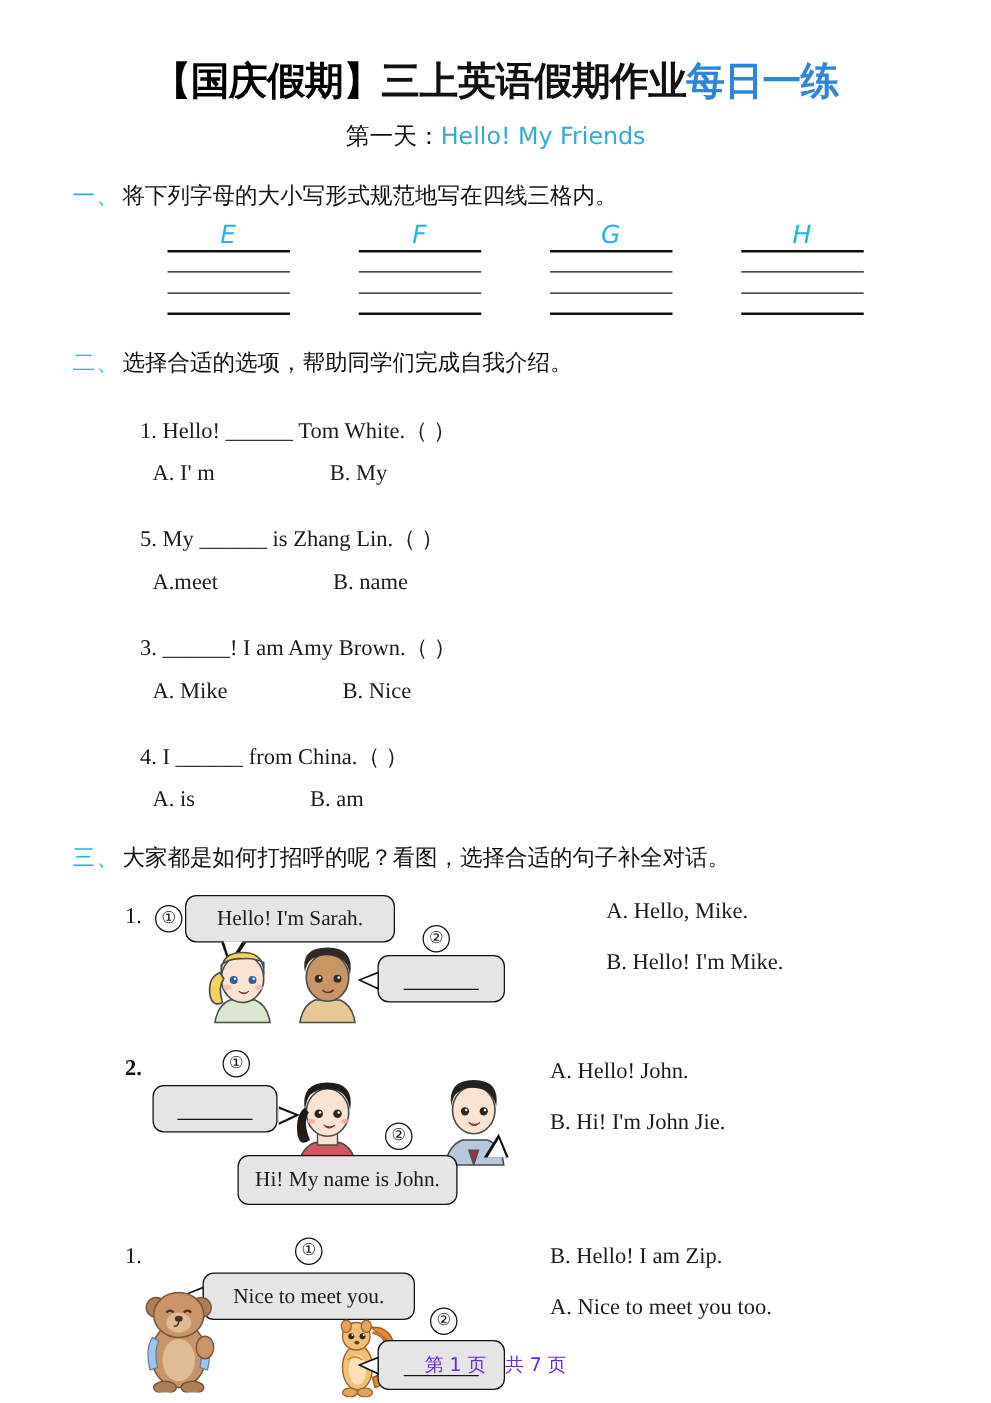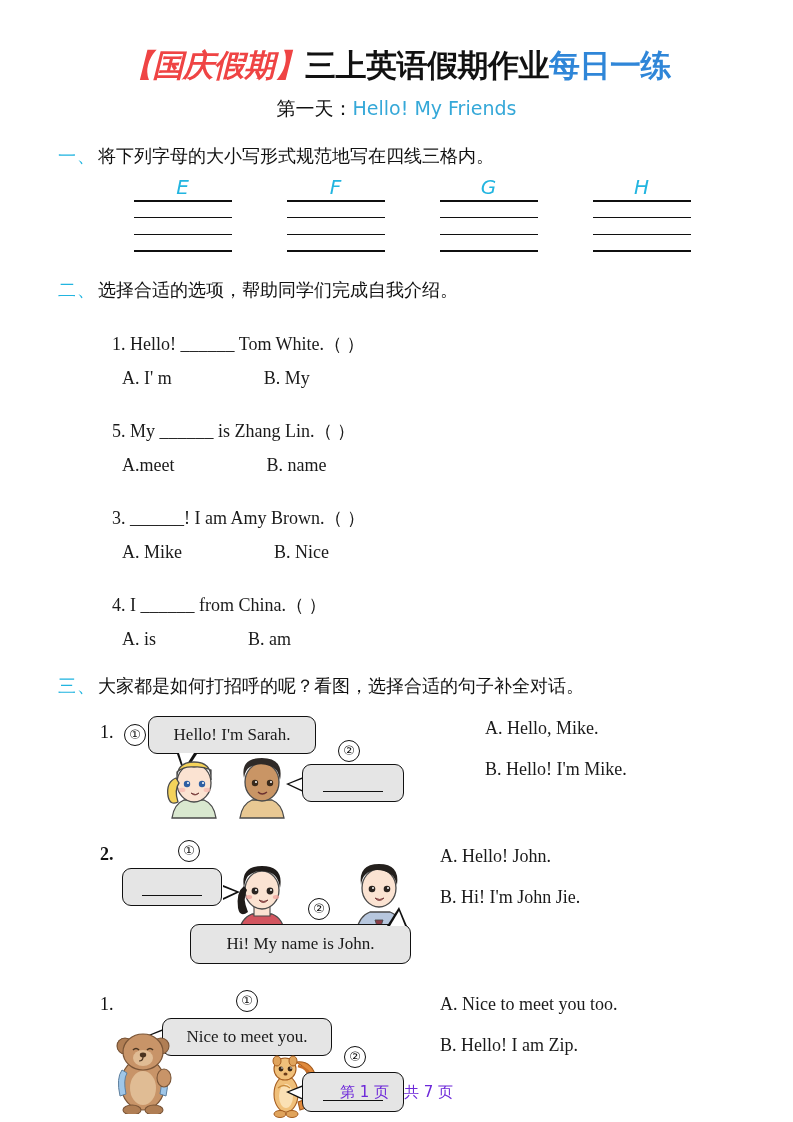--- a/index.html
+++ b/index.html
@@ -25,21 +25,21 @@
   .title {
     text-align: center;
     margin-top: 48px;
     font-family: "DejaVu Sans", "Liberation Sans", sans-serif;
     font-size: 31px;
     font-weight: bold;
     letter-spacing: -0.5px;
     line-height: 1.1;
     white-space: nowrap;
   }
-  .t-red   { color: #ef4444; font-style: italic; }
+  .t-red   { color: #000000; }
   .t-black { color: #111111; }
   .t-blue  { color: #2f86d8; }
 
   .subtitle {
     text-align: center;
     margin-top: 14px;
     font-size: 19px;
     white-space: nowrap;
   }
   .subtitle .cn {
@@ -405,21 +405,21 @@
       <path d="M27 60 L31 72 L35 60 Z" fill="#8a3b46" stroke="#4a4a4a" stroke-width=".9"></path>
       <ellipse cx="31" cy="28" rx="17" ry="19" fill="#fbe3d2" stroke="#4a4a4a" stroke-width="1.3"></ellipse>
       <path d="M13 25 Q10 4 31 4 Q52 4 49 25 Q46 13 36 11 Q24 8 17 15 Q14 18 13 25 Z" fill="#24201d"></path>
       <circle cx="24" cy="29" r="3.3" fill="#2b2420"></circle>
       <circle cx="39" cy="29" r="3.3" fill="#2b2420"></circle>
       <circle cx="25" cy="28" r="1" fill="#fff"></circle>
       <circle cx="40" cy="28" r="1" fill="#fff"></circle>
       <path d="M27 38 Q31 43 36 38 Q32 41 27 38Z" fill="#c4575d" stroke="#6b3030" stroke-width=".8"></path>
     </svg>
 
-    <div class="bubble" style="left:90px; top:88px; width:221px; height:40px;">
+    <div class="bubble" style="left:90px; top:88px; width:176px; height:40px;">
       <span>Hi! My name is John.</span>
       <span class="tail tail-ur" style="left:196px; top:-18px;"></span>
     </div>
 
     <div class="choices" style="left:340px; top:10px;">
       <div>A. Hello! John.</div>
       <div>B. Hi! I'm John Jie.</div>
     </div>
   </div>
 
@@ -470,20 +470,20 @@
     </svg>
 
     <span class="circ" style="left:244px; top:56px;">②</span>
 
     <div class="bubble" style="left:202px; top:82px; width:102px; height:40px;">
       <span class="ans-line"></span>
       <span class="tail tail-l" style="left:-17px; top:12px;"></span>
     </div>
 
     <div class="choices" style="left:340px; top:4px;">
+      <div>B. Hello! I am Zip.</div>
       <div>A. Nice to meet you too.</div>
-      <div>B. Hello! I am Zip.</div>
     </div>
   </div>
 
   <div class="footer">第 1 页　共 7 页</div>
 
 </div>
 
 </body></html>

